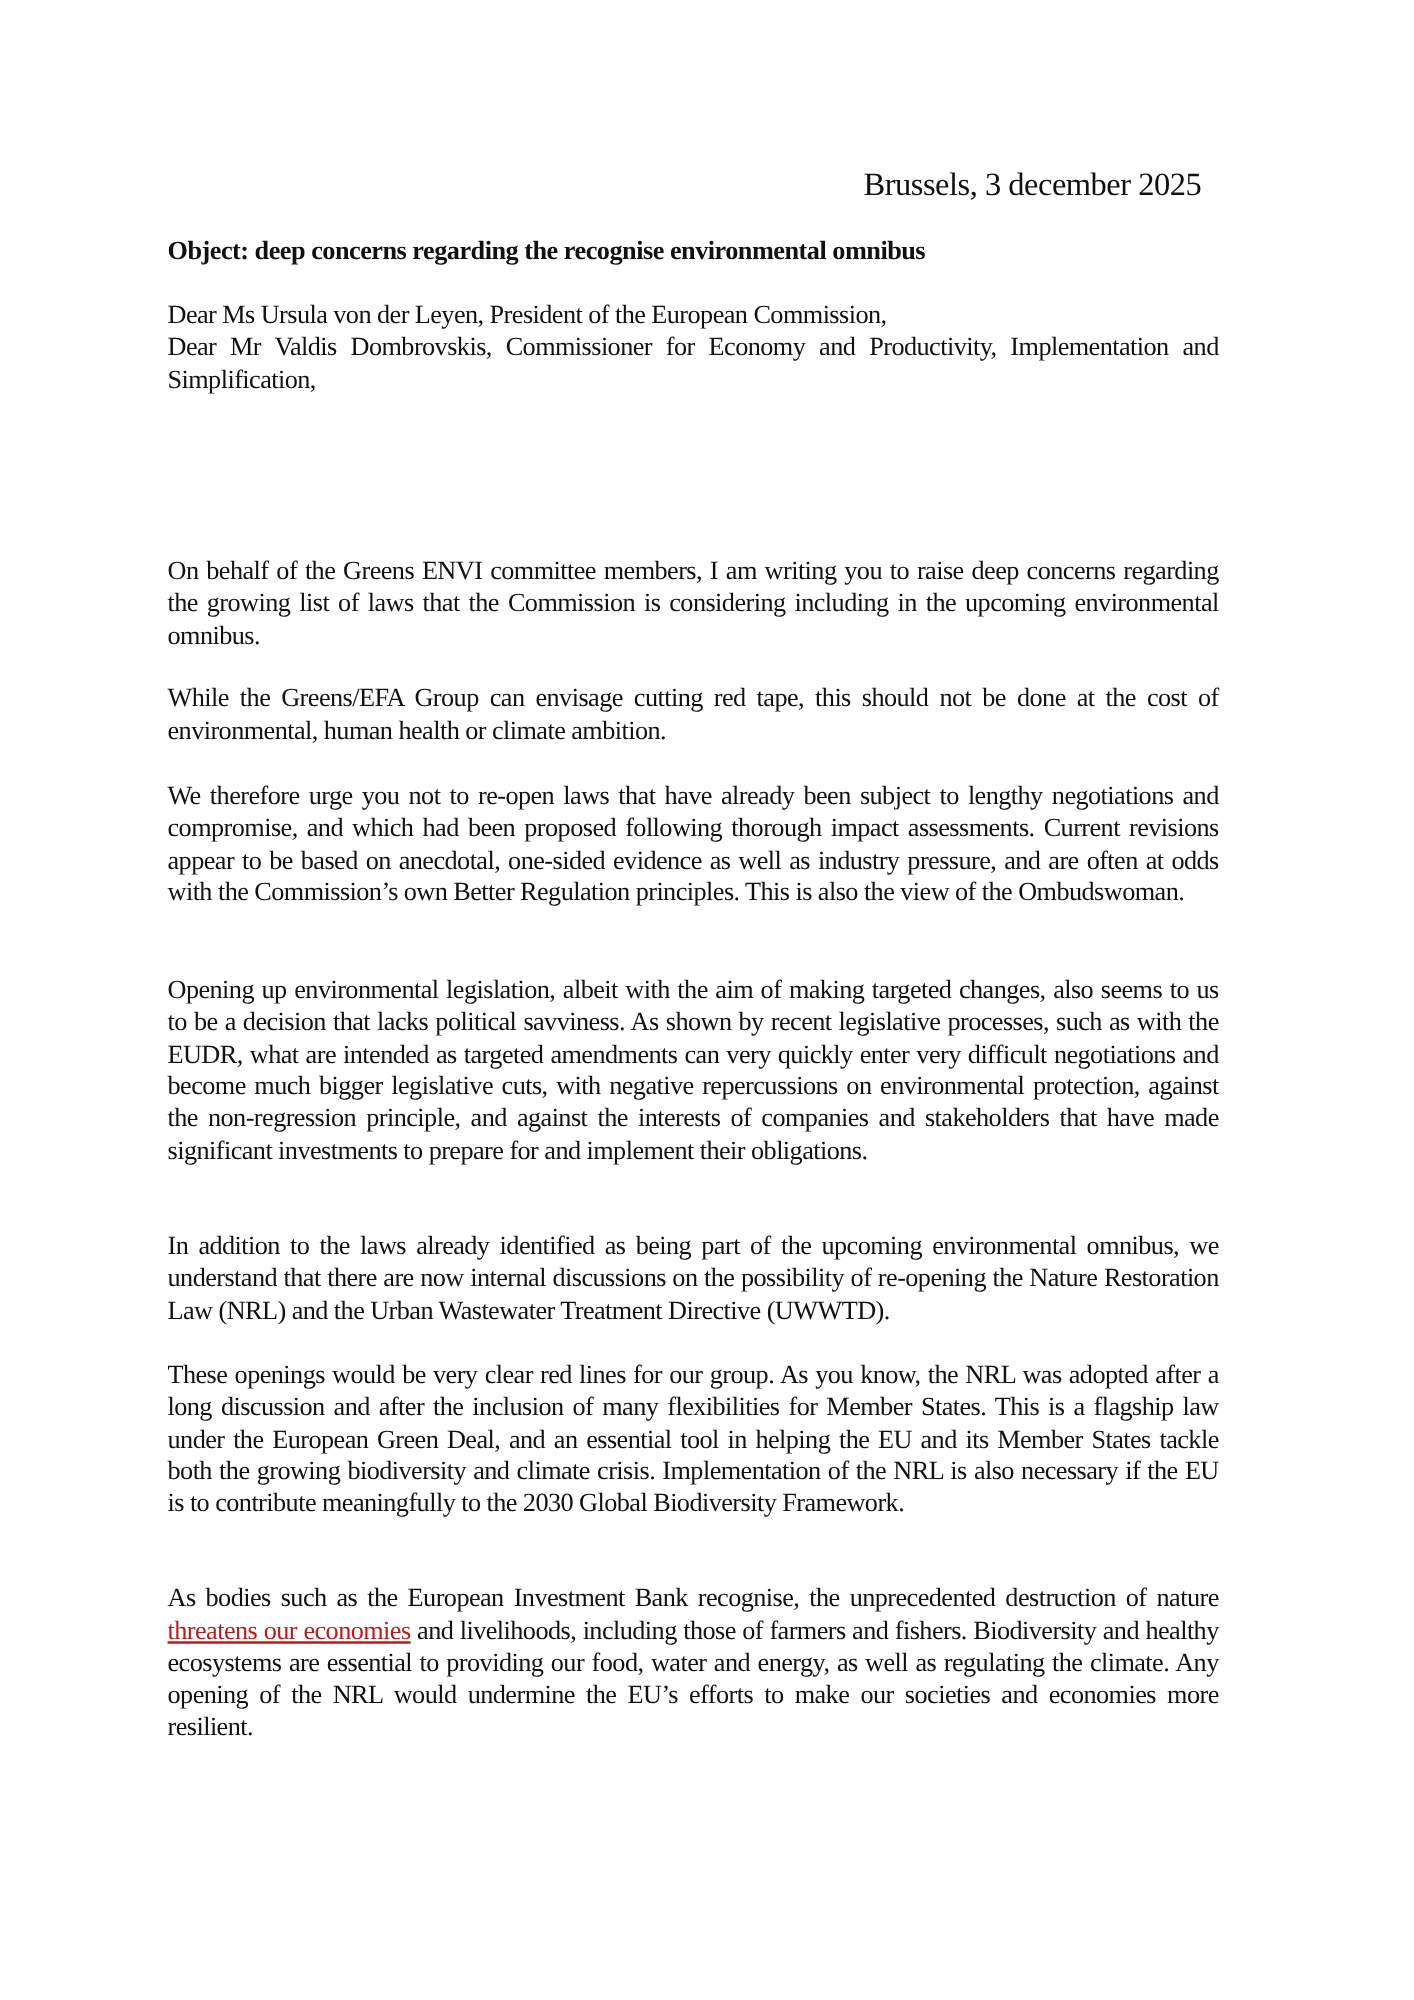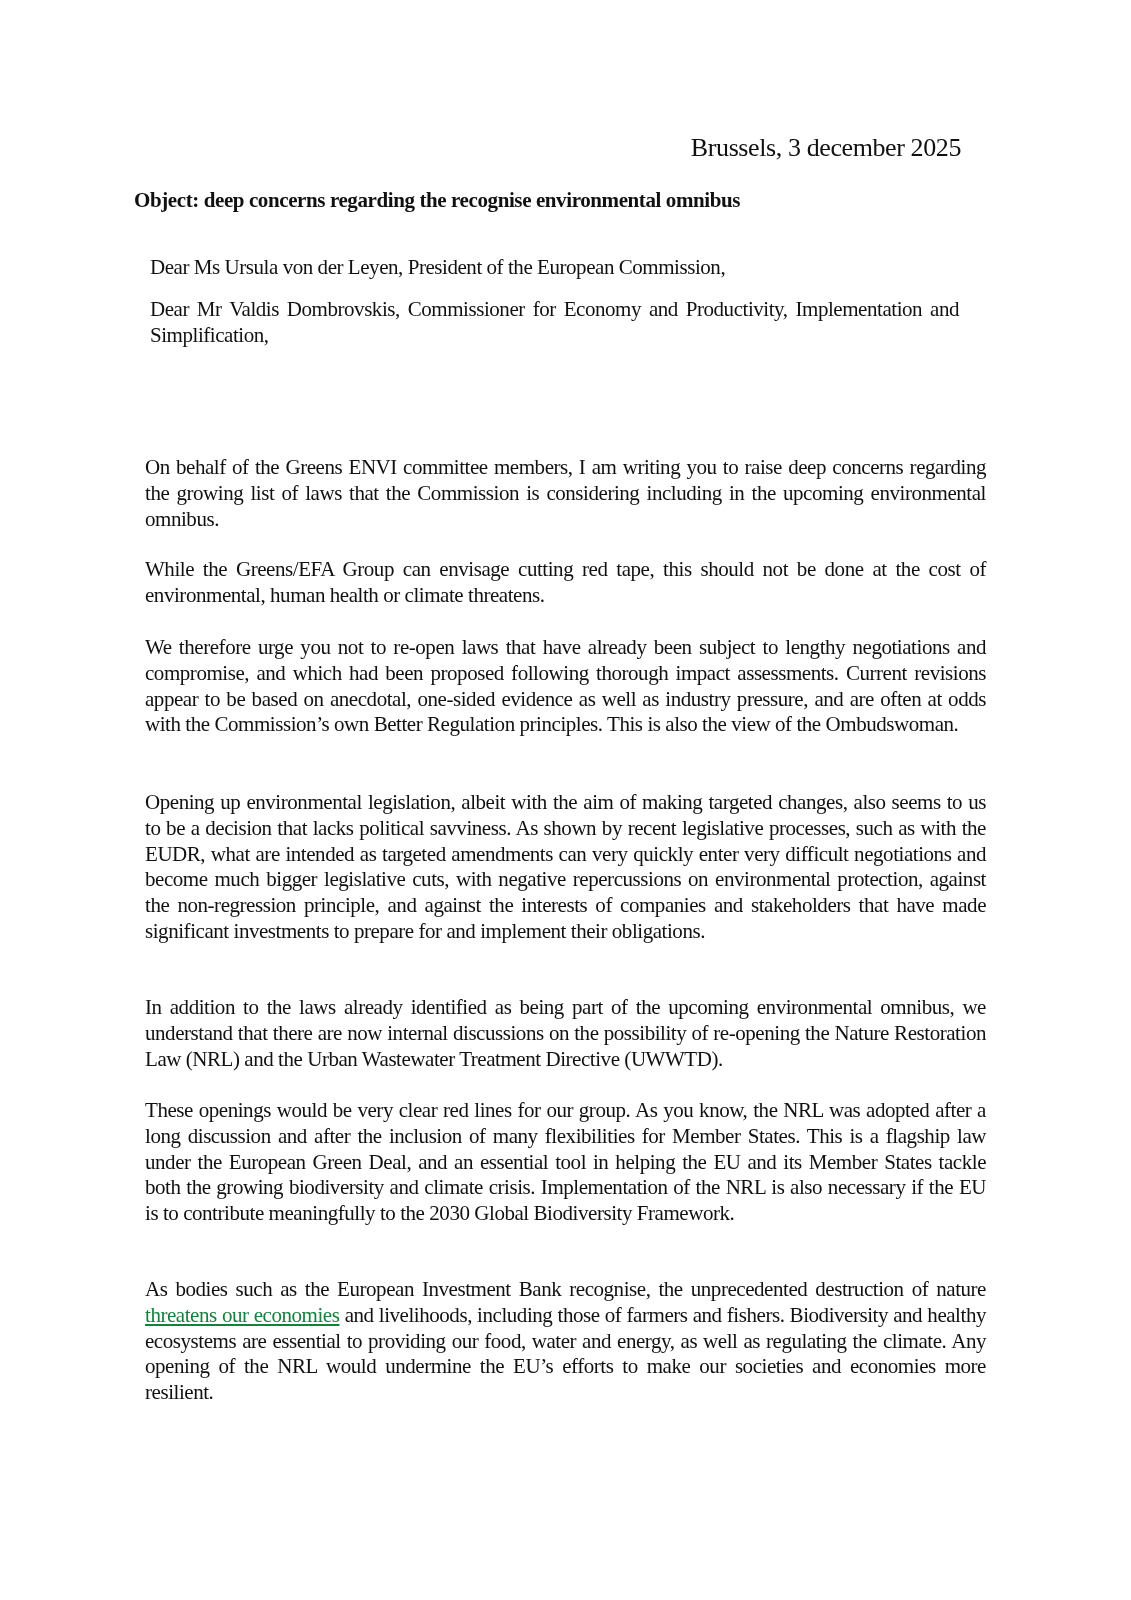--- a/index.html
+++ b/index.html
@@ -43,62 +43,62 @@
   .salutations {
     position: absolute;
     top: 238px;
     left: 0;
     width: 841px;
     font-size: 21px;
     line-height: 26px;
     letter-spacing: -0.45px;
   }
   .salutations div {
-    margin: 16px;
+    margin: 0;
   }
   .para {
     position: absolute;
     left: 0;
     width: 841px;
     font-size: 21px;
     line-height: 25.8px;
     text-align: justify;
     text-align-last: left;
     letter-spacing: -0.45px;
-    margin: 11px;
+    margin: 0;
   }
   #p1 { top: 444px; }
   #p2 { top: 546px; }
   #p3 { top: 624px; }
   #p4 { top: 779px; }
   #p5 { top: 984px; }
   #p6 { top: 1087px; }
   #p7 { top: 1266px; }
   a.link {
-    color: #15803d;
+    color: #b91c1c;
     text-decoration: underline;
     cursor: pointer;
   }
 </style>
 </head>
 <body>
 
 <div class="page">
 
   <div class="date">Brussels, 3 december 2025</div>
 
   <div class="object">Object: deep concerns regarding the recognise environmental omnibus</div>
 
   <div class="salutations">
     <div>Dear Ms Ursula von der Leyen, President of the European Commission,</div>
     <div style="text-align:justify;">Dear Mr Valdis Dombrovskis, Commissioner for Economy and Productivity, Implementation and Simplification,</div>
   </div>
 
   <p class="para" id="p1">On behalf of the Greens ENVI committee members, I am writing you to raise deep concerns regarding the growing list of laws that the Commission is considering including in the upcoming environmental omnibus.</p>
-  <p class="para" id="p2">While the Greens/EFA Group can envisage cutting red tape, this should not be done at the cost of environmental, human health or climate threatens.</p>
+  <p class="para" id="p2">While the Greens/EFA Group can envisage cutting red tape, this should not be done at the cost of environmental, human health or climate ambition.</p>
   <p class="para" id="p3">We therefore urge you not to re-open laws that have already been subject to lengthy negotiations and compromise, and which had been proposed following thorough impact assessments. Current revisions appear to be based on anecdotal, one-sided evidence as well as industry pressure, and are often at odds with the Commission’s own Better Regulation principles. This is also the view of the Ombudswoman.</p>
   <p class="para" id="p4">Opening up environmental legislation, albeit with the aim of making targeted changes, also seems to us to be a decision that lacks political savviness. As shown by recent legislative processes, such as with the EUDR, what are intended as targeted amendments can very quickly enter very difficult negotiations and become much bigger legislative cuts, with negative repercussions on environmental protection, against the non-regression principle, and against the interests of companies and stakeholders that have made significant investments to prepare for and implement their obligations.</p>
   <p class="para" id="p5">In addition to the laws already identified as being part of the upcoming environmental omnibus, we understand that there are now internal discussions on the possibility of re-opening the Nature Restoration Law (NRL) and the Urban Wastewater Treatment Directive (UWWTD).</p>
   <p class="para" id="p6">These openings would be very clear red lines for our group. As you know, the NRL was adopted after a long discussion and after the inclusion of many flexibilities for Member States. This is a flagship law under the European Green Deal, and an essential tool in helping the EU and its Member States tackle both the growing biodiversity and climate crisis. Implementation of the NRL is also necessary if the EU is to contribute meaningfully to the 2030 Global Biodiversity Framework.</p>
 
   <p class="para" id="p7"><span>As bodies such as the European Investment Bank recognise, the unprecedented destruction of nature </span><a class="link">threatens our economies</a><span> and livelihoods, including those of farmers and fishers. Biodiversity and healthy ecosystems are essential to providing our food, water and energy, as well as regulating the climate. Any opening of the NRL would undermine the EU’s efforts to make our societies and economies more resilient.</span></p>
 
 </div>
 
 </body></html>

